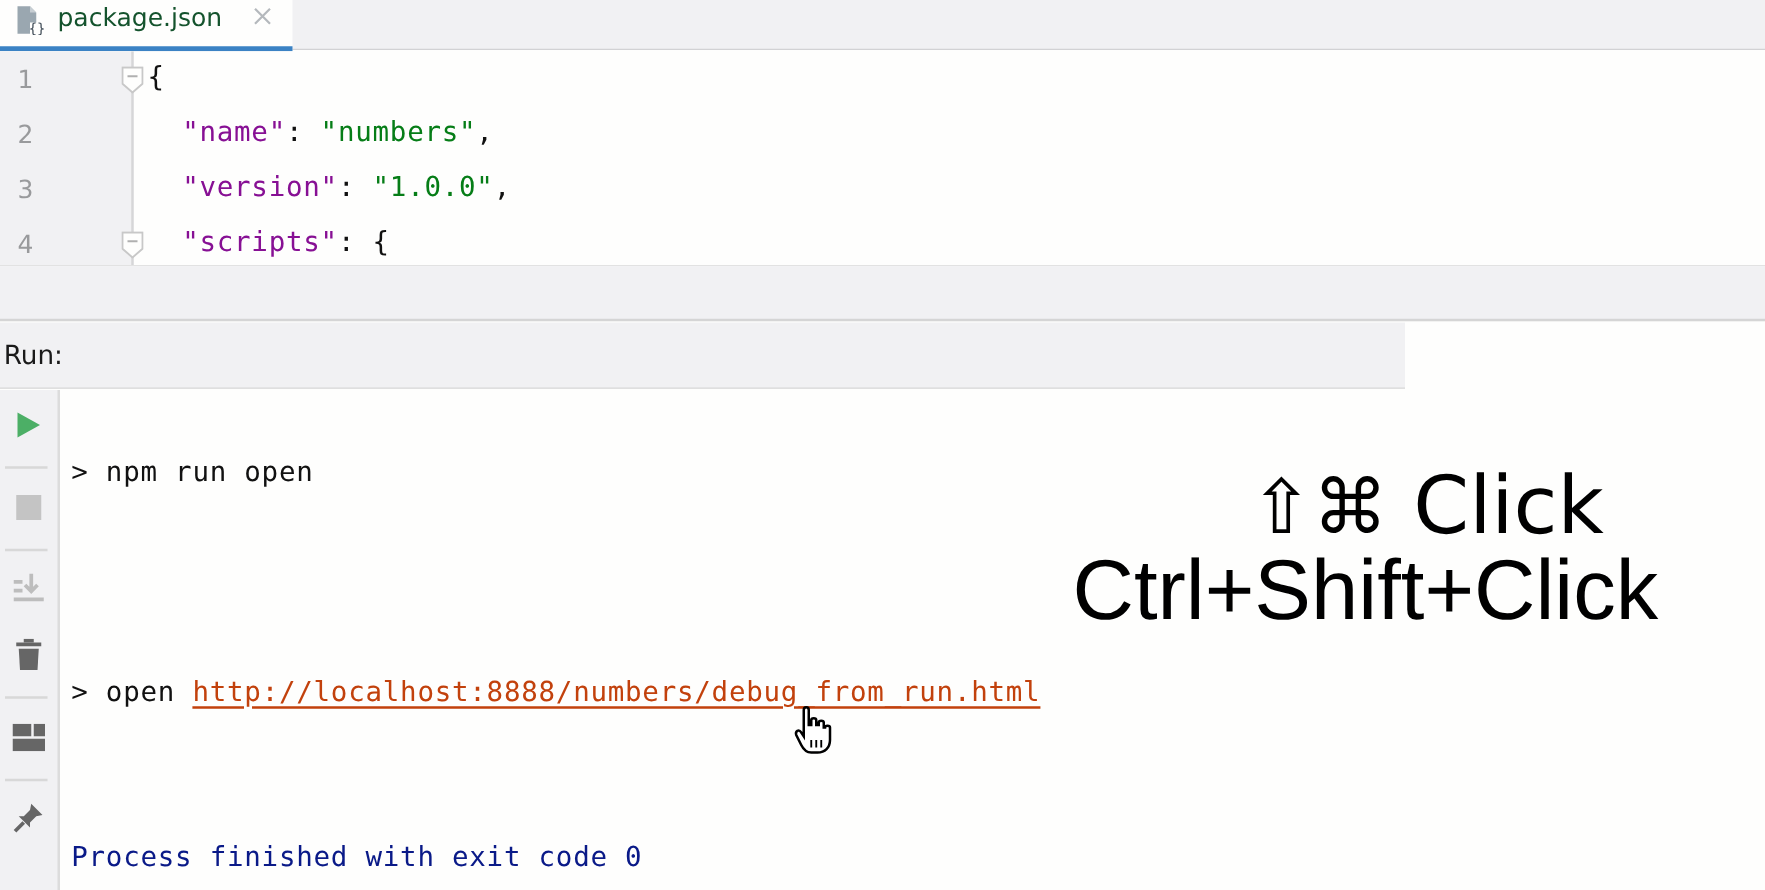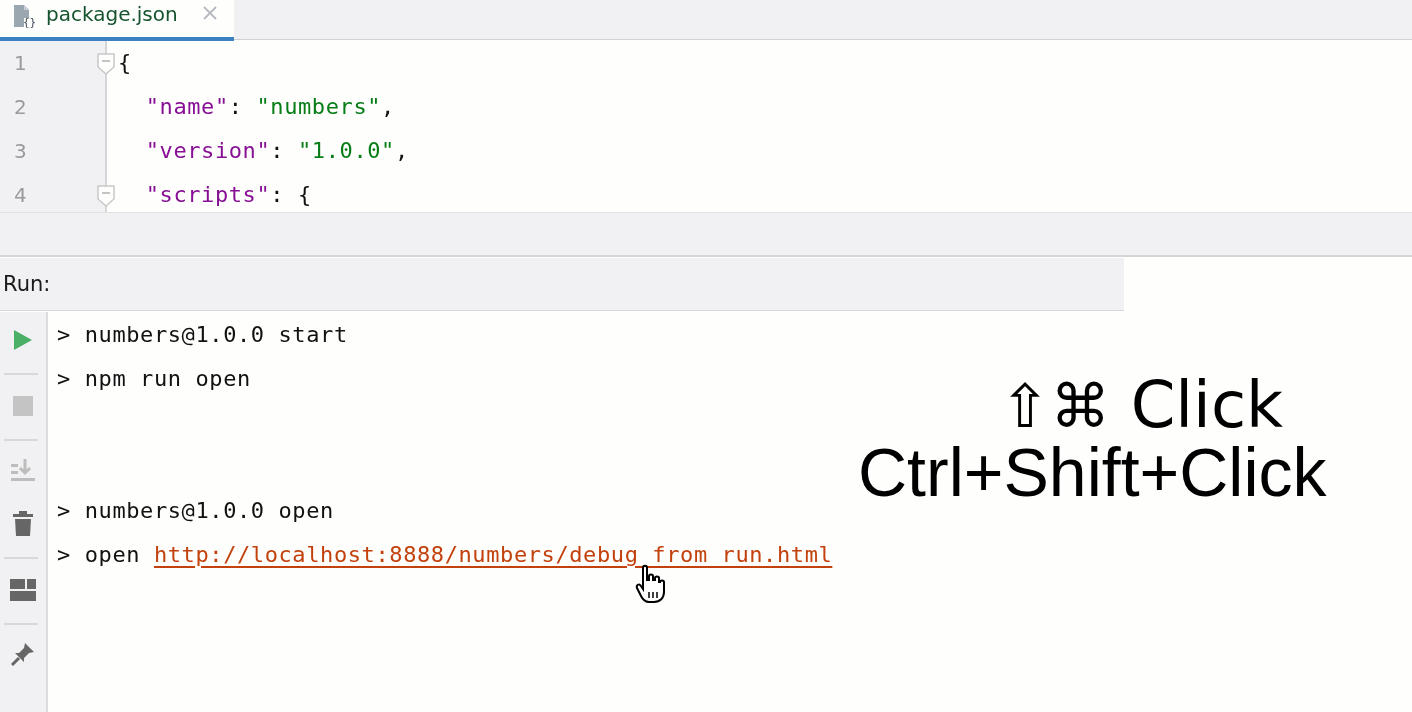--- a/index.html
+++ b/index.html
@@ -140,24 +140,23 @@
   <div class="sep" style="top:311px"></div>
   <div class="tool" style="top:322px">
     <svg width="28" height="28" viewBox="0 0 28 28">
       <path d="M16 3 L25 12 L20 13 L15 18 L15 22 L6 13 L10 13 L15 8 Z" fill="#666"></path>
       <path d="M10 18 L3 25" stroke="#666" stroke-width="3"></path>
     </svg>
   </div>
 </div>
 
 <div class="console">
-  <div class="cline" style="top:1px">&gt; numbers@1.0.0 start</div>
   <div class="cline" style="top:45px">&gt; npm run open</div>
-  <div class="cline" style="top:177px">&gt; numbers@1.0.0 open</div>
   <div class="cline" style="top:221px"><span>&gt; open </span><span class="link">http://localhost:8888/numbers/debug_from_run.html</span></div>
+  <div class="cline exit" style="top:353px">Process finished with exit code 0</div>
 </div>
 
 <div class="shortcut-mac">
   <span class="sym">⇧⌘</span>
   <span>Click</span>
 </div>
 <div class="shortcut-win">Ctrl+Shift+Click</div>
 
 <svg class="cursor" viewBox="0 0 34 40">
   <path d="M9 4 C9 1 13 1 13 4 L13 16 L15 16 L15 12 C15 10 19 10 19 12 L19 16 L21 16 L21 14 C21 12 25 12 25 14 L25 18 L26 18 C26 16 30 16 30 18 L30 28 C30 34 26 38 20 38 L15 38 C11 38 9 36 7 32 L3 24 C2 21 5 19 7 22 L9 25 Z" fill="#fff" stroke="#000" stroke-width="2"></path>

